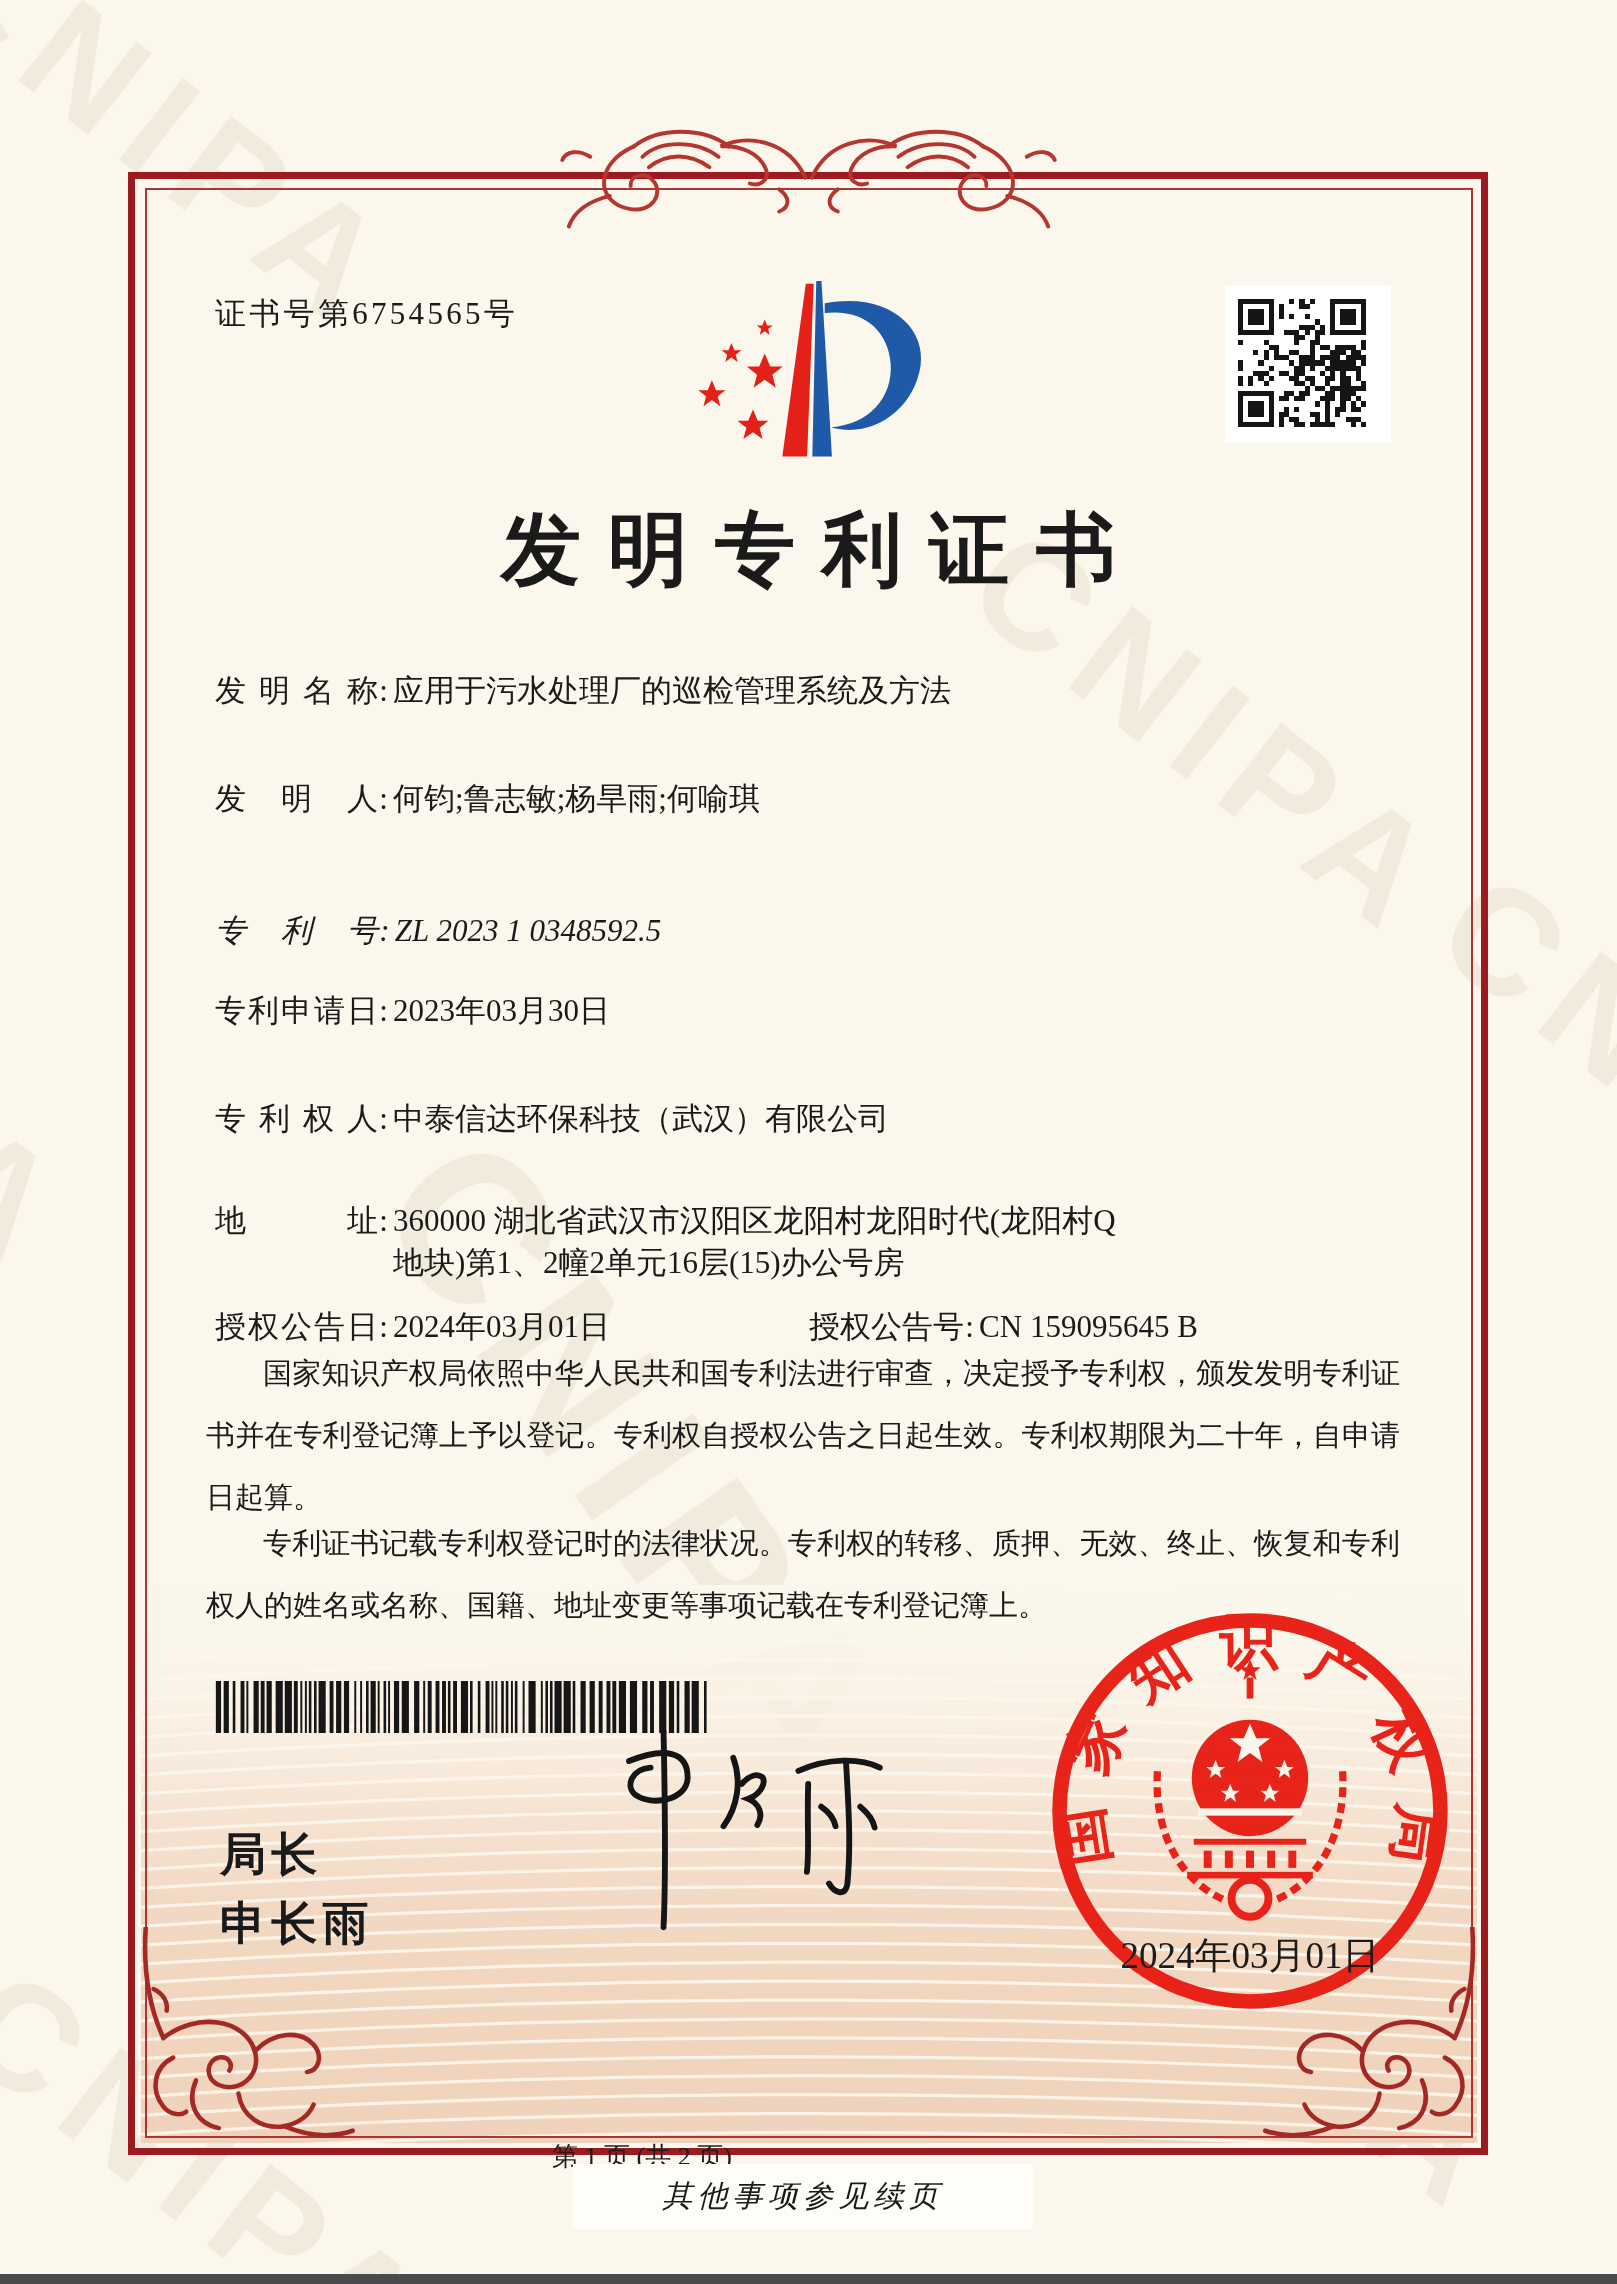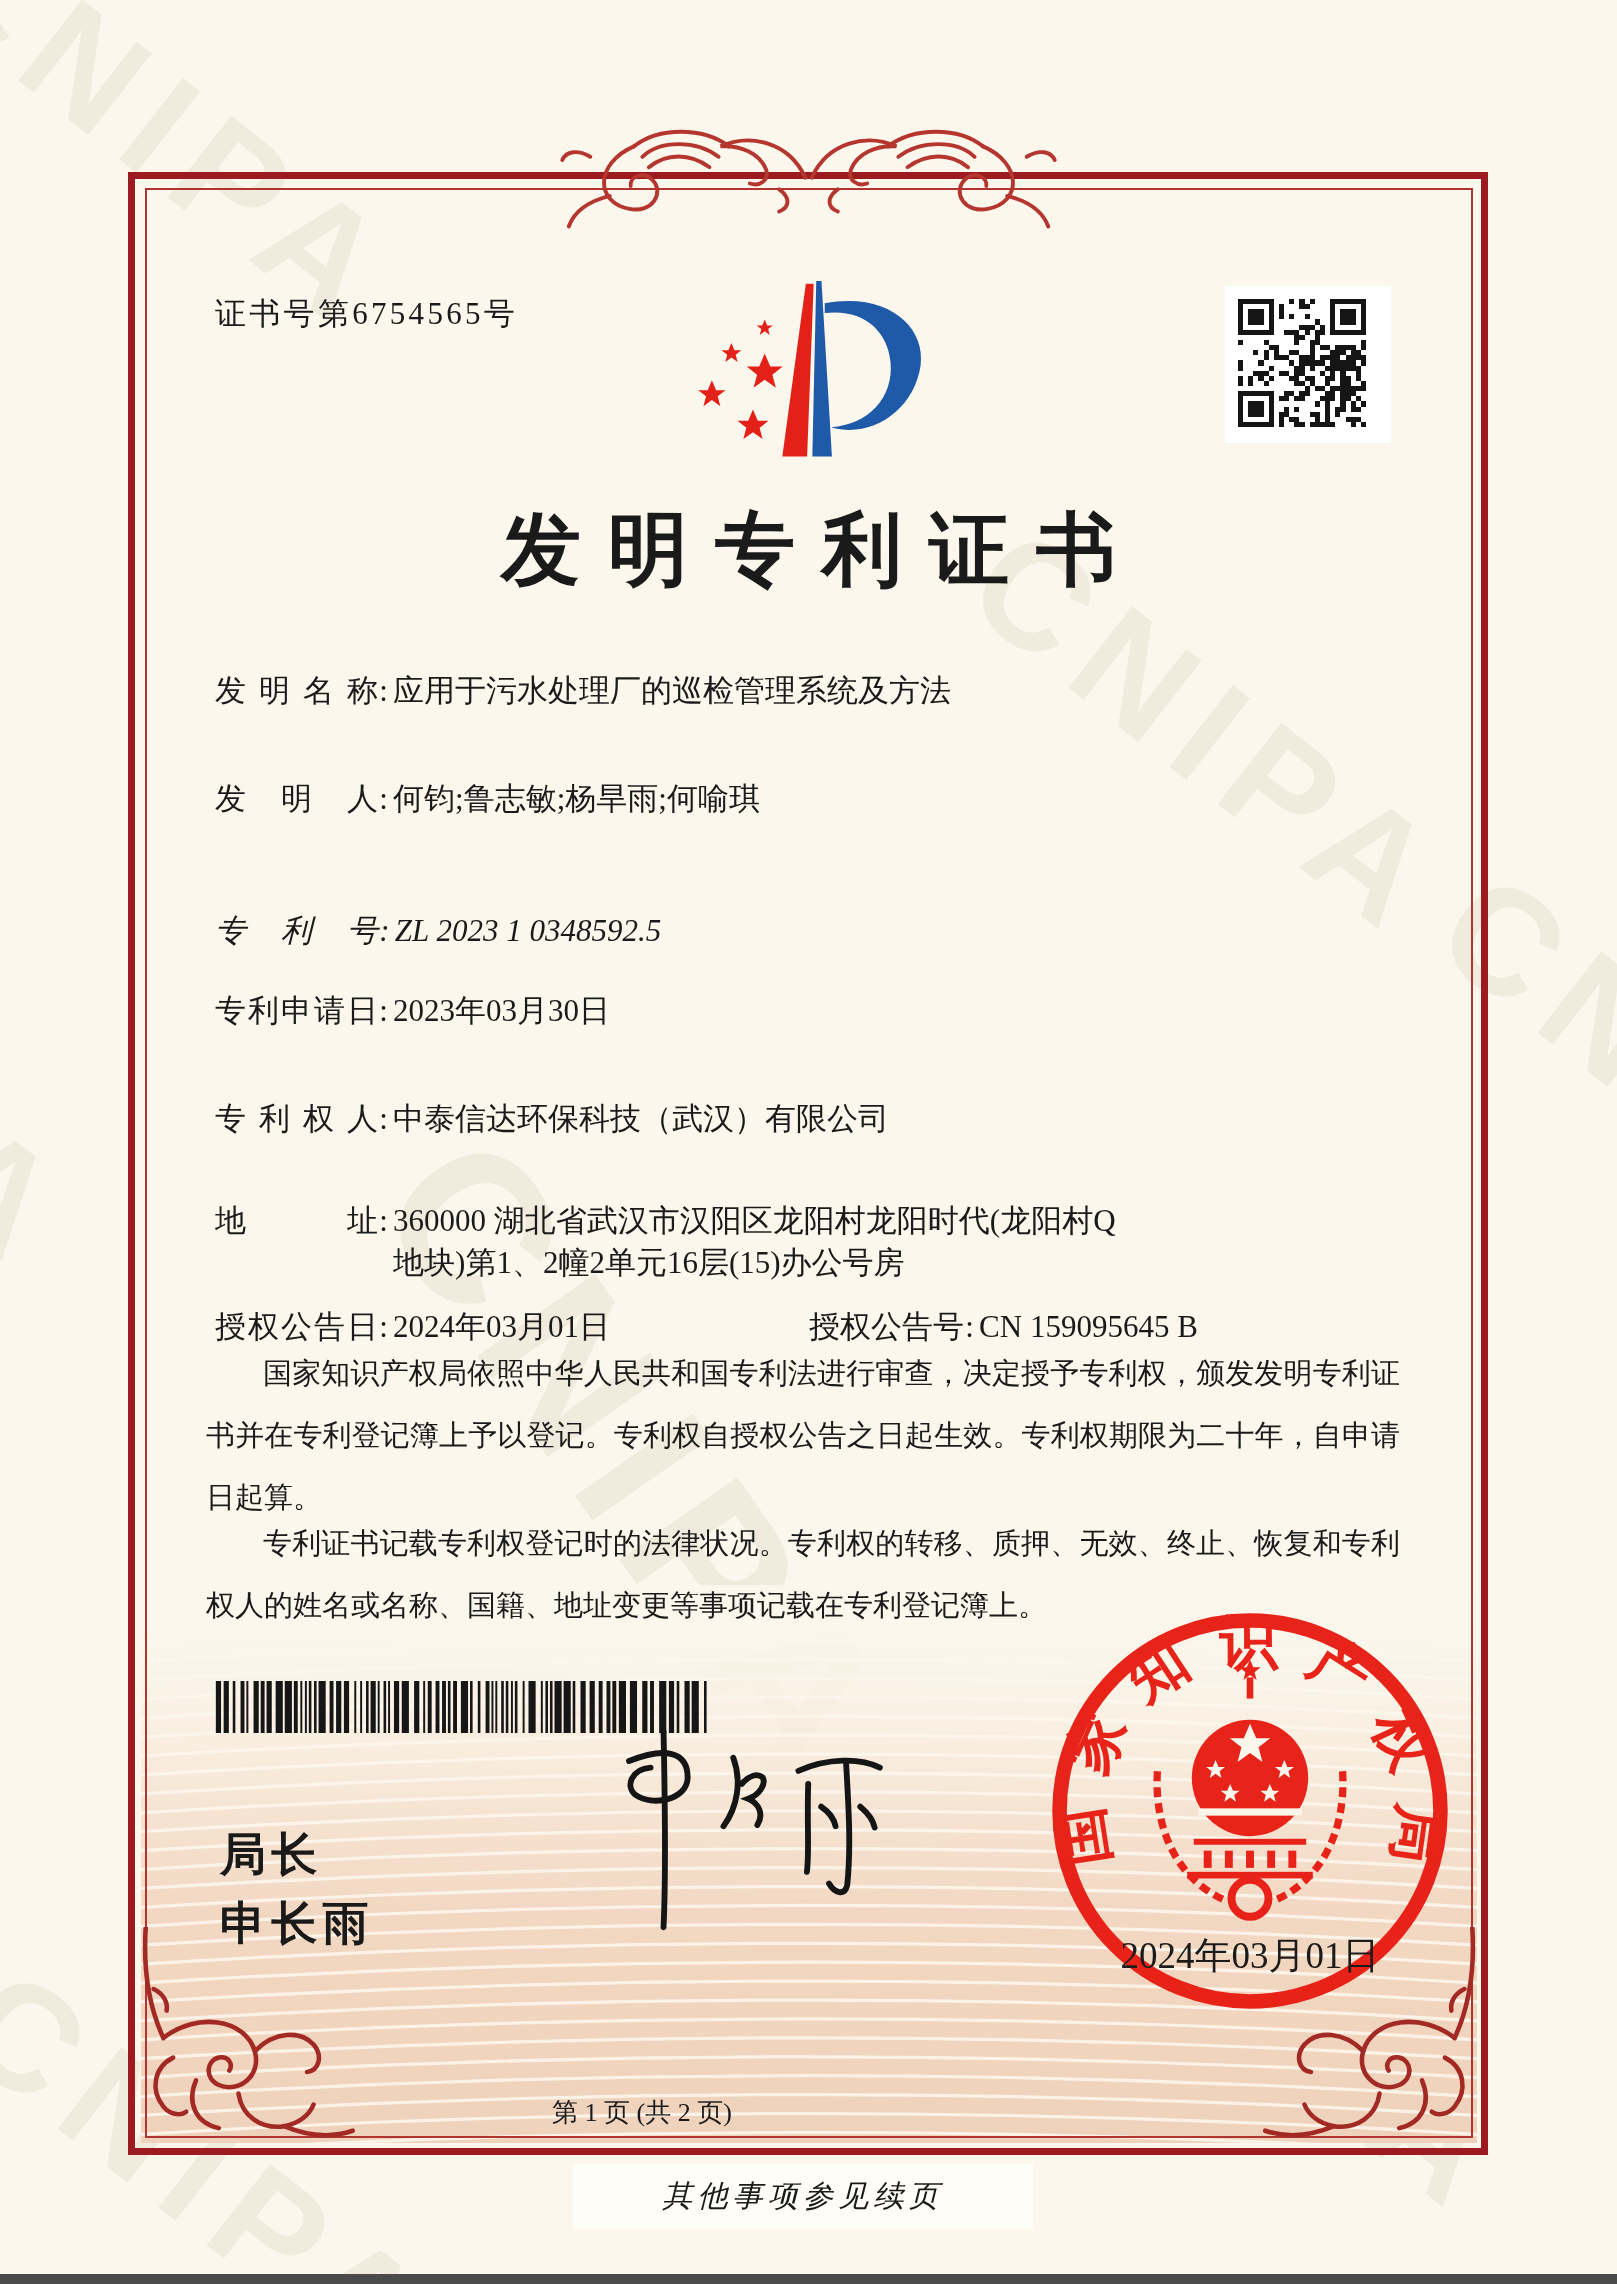--- a/index.html
+++ b/index.html
@@ -21,21 +21,21 @@
   .title{width:1617px;text-align:center;font-size:80px;font-weight:700;letter-spacing:27px;padding-left:27px;box-sizing:border-box;}
   .row{position:absolute;left:215px;width:1200px;font-size:31px;line-height:42px;z-index:4;}
   .lbl{display:inline-block;width:163px;text-align:justify;text-align-last:justify;vertical-align:top;}
   .lbl5{display:inline-block;vertical-align:top;}
   .col{display:inline-block;vertical-align:top;margin:0 5.2px 0 1.3px;}
   .val{display:inline-block;width:965px;vertical-align:top;}
   .val-wrap{display:inline-block;width:750px;vertical-align:top;}
   .para{position:absolute;left:206px;width:1194px;font-size:29px;line-height:62px;
       text-align:justify;text-indent:57px;z-index:4;}
   .official{font-size:46px;font-weight:700;letter-spacing:5.2px;z-index:4;}
-  .pagefoot{width:1284px;text-align:center;font-size:26px;z-index:4;}
+  .pagefoot{width:1284px;text-align:center;font-size:26px;z-index:4;margin-top:44px;}
   .contstrip{position:absolute;left:573px;top:2164px;width:460px;height:65px;background:#fffdf8;
       z-index:4;display:flex;align-items:center;justify-content:center;}
   .contstrip div{font-size:30px;letter-spacing:5.2px;font-style:italic;}
   .qrbox{position:absolute;left:1225px;top:286px;width:166px;height:157px;background:#ffffff;z-index:4;}
   .bottombar{position:absolute;left:0;top:2274px;width:1617px;height:10.4px;background:#4b4b4b;z-index:6;}
   svg{display:block;}
 </style>
 </head>
 <body>
 

